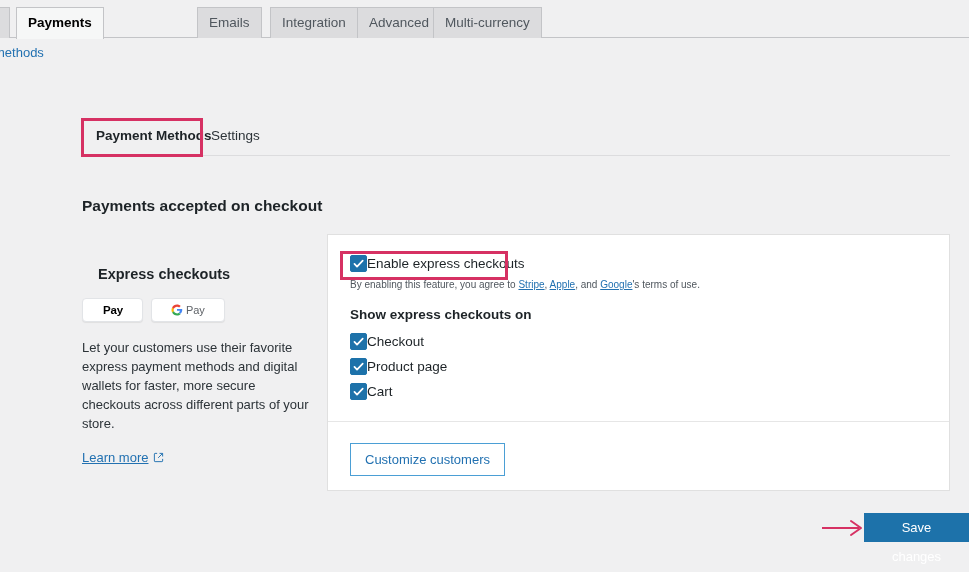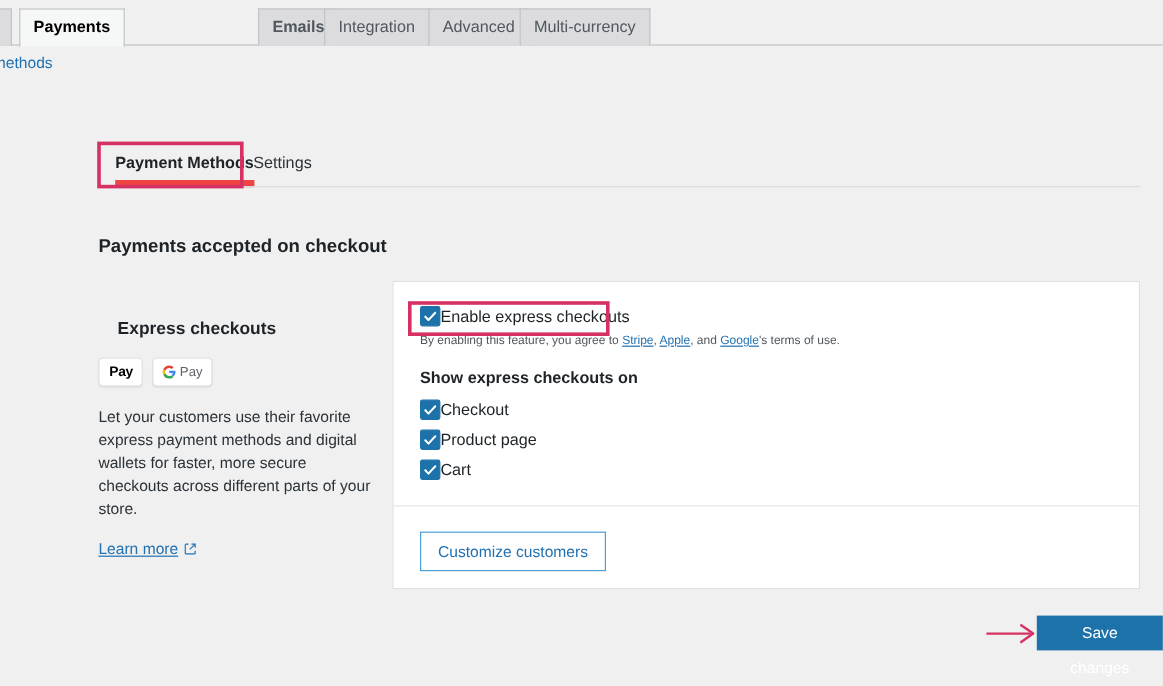--- a/index.html
+++ b/index.html
@@ -86,21 +86,21 @@
     top: 0;
     height: 37px;
     line-height: 34px;
     font-size: 13.5px;
     color: #1d2327;
     cursor: pointer;
     box-sizing: border-box;
   }
   .inner-tab.active {
     font-weight: bold;
-    border-bottom: 6px solid #ef4444;
+    border-bottom: 1px solid #ef4444;
   }
   #tab-payment-methods { left: 14px; }
   #tab-settings { left: 129px; font-weight: normal; color: #2c3338; }
 
   .hl-box {
     position: absolute;
     border: 3px solid #d63163;
     box-sizing: border-box;
     pointer-events: none;
   }
@@ -146,21 +146,21 @@
     gap: 8px;
   }
   .pay-badge {
     background: #fff;
     border: 1px solid #e2e4e7;
     border-radius: 4px;
     height: 22px;
     display: flex;
     align-items: center;
     justify-content: center;
-    padding: 0 7px;
+    padding: 0 19px;
     box-shadow: 0 1px 1px rgba(0,0,0,.07);
   }
   .apple-pay-txt {
     font-size: 11.5px;
     font-weight: bold;
     color: #000;
     letter-spacing: -.2px;
     display: flex;
     align-items: center;
     gap: 1px;
@@ -290,21 +290,21 @@
     height: 24px;
     pointer-events: none;
   }
 </style>
 </head>
 <body>
 
 <div class="wp-nav-tabs">
   <div class="wp-tab stub"></div>
   <div class="wp-tab active" id="wpt0" style="left:16px;">Payments</div>
-  <div class="wp-tab" id="wpt2" style="left:215px;font-weight:bold;">Emails</div>
+  <div class="wp-tab" id="wpt2" style="left:197px;">Emails</div>
   <div class="wp-tab" id="wpt3" style="left:270px;">Integration</div>
   <div class="wp-tab" id="wpt4" style="left:357px;">Advanced</div>
   <div class="wp-tab" id="wpt5" style="left:433px;">Multi-currency</div>
 </div>
 
 <div class="crumb-link">methods</div>
 
 <div class="inner-tabs">
   <div class="inner-tab active" id="tab-payment-methods">Payment Methods</div>
   <div class="inner-tab" id="tab-settings">Settings</div>

